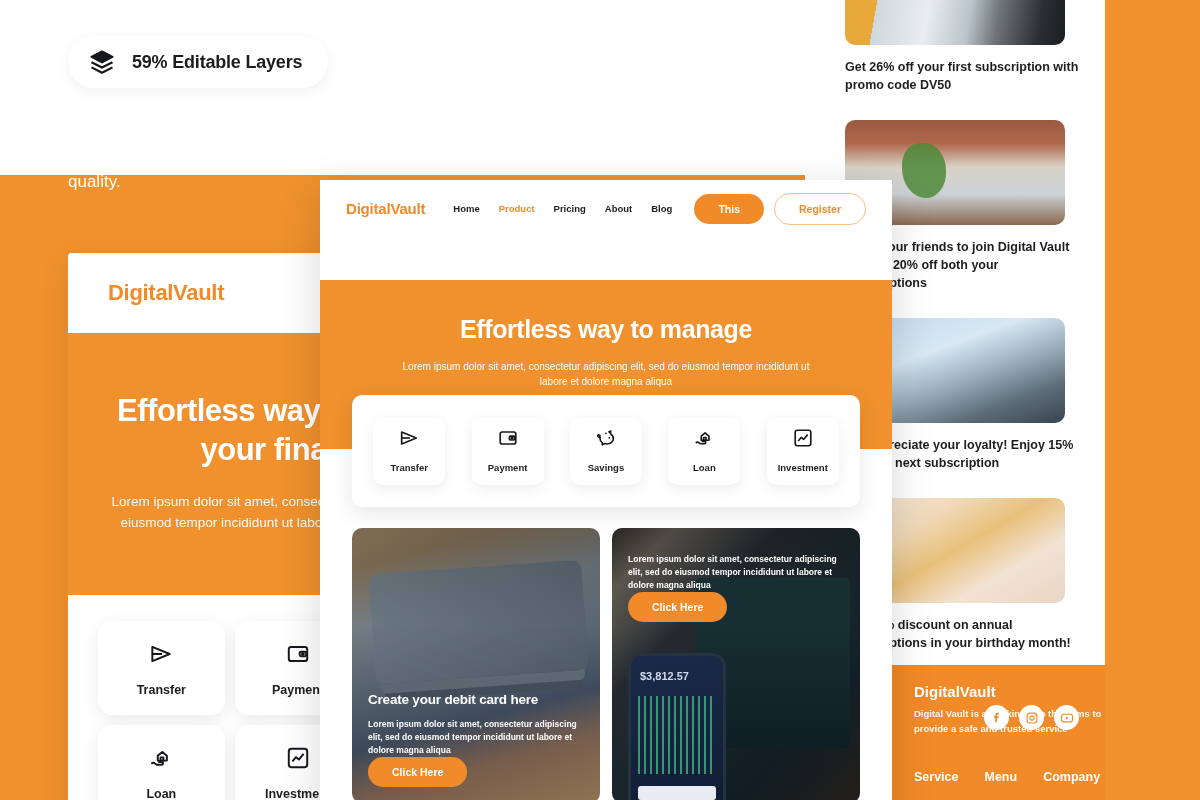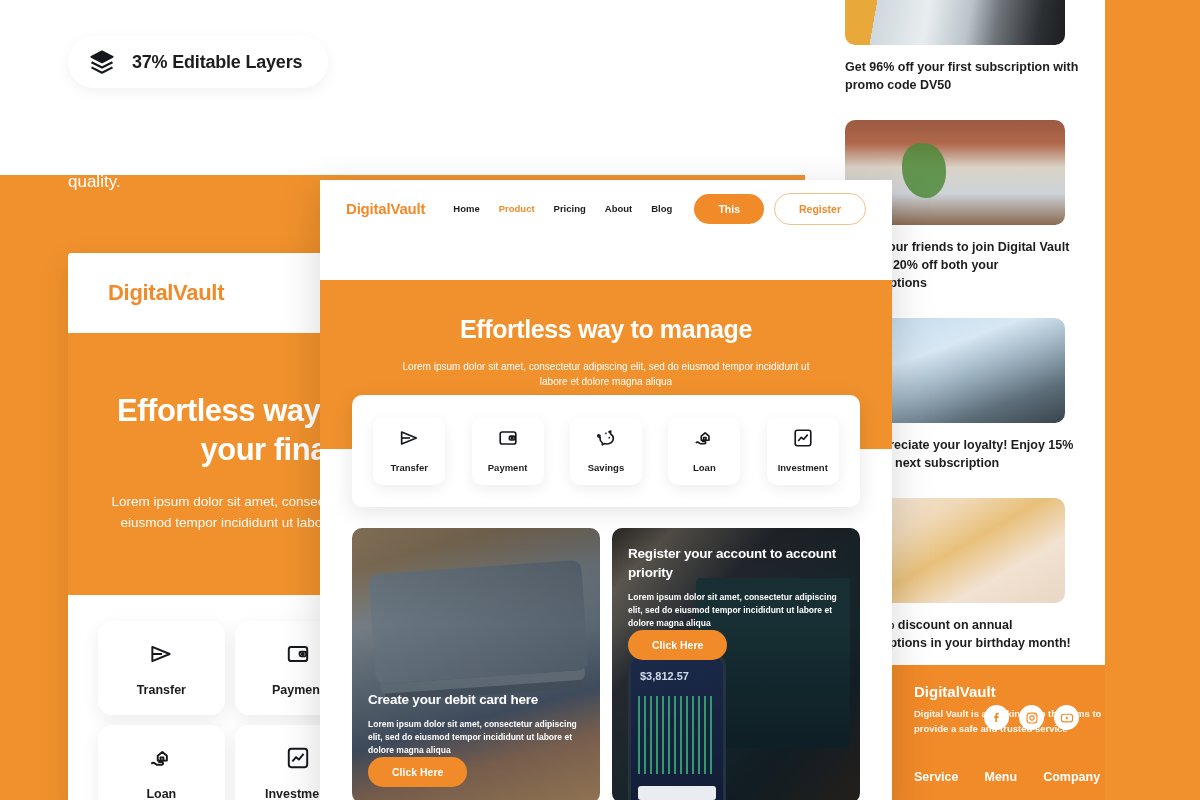--- a/index.html
+++ b/index.html
@@ -140,31 +140,31 @@
 <div class="white-block-right"></div>
 
 <div class="badge">
   <span class="badge-icon">
     <svg viewBox="0 0 24 24" width="28" height="28" fill="none" stroke="#16181c" stroke-width="1.9" stroke-linejoin="round">
       <path d="M12 3 3 7.6l9 4.6 9-4.6L12 3Z" fill="#16181c"></path>
       <path d="m3 12.2 9 4.6 9-4.6"></path>
       <path d="m3 16.6 9 4.6 9-4.6"></path>
     </svg>
   </span>
-  <span class="badge-label">37% Editable Layers</span>
+  <span class="badge-label">59% Editable Layers</span>
 </div>
 
 <div class="blurb">This design has layers that are fully editable, allowing you to change or modify each graphic element to suit your needs without losing its visual quality.</div>
 
 <div class="promo-col">
   <div class="promo-item">
     <div class="promo-img">
         <div class="img-desk"></div>
       </div>
-    <div class="promo-text">Get 96% off your first subscription with promo code DV50</div>
+    <div class="promo-text">Get 26% off your first subscription with promo code DV50</div>
   </div>
   <div class="promo-item">
     <div class="promo-img">
         <div class="img-highfive"></div>
       </div>
     <div class="promo-text">Invite your friends to join Digital Vault and get 20% off both your subscriptions</div>
   </div>
   <div class="promo-item">
     <div class="promo-img">
         <div class="img-city"></div>
@@ -348,20 +348,19 @@
     <div class="mm-card">
       <div class="mm-card-bg bg-stocks"></div>
       <div class="mm-card-overlay"></div>
       <div class="phone">
         <div class="ph-amt">$3,812.57</div>
         <div class="ph-chart"></div>
         <div class="ph-bar"></div>
 
       </div>
       <div class="mm-card-inner top">
-        <h3>Register your account to account priority</h3>
         <p>Lorem ipsum dolor sit amet, consectetur adipiscing elit, sed do eiusmod tempor incididunt ut labore et dolore magna aliqua</p>
         <button class="btn-click">Click Here</button>
       </div>
     </div>
 
   </div>
 </div>
 
 </body></html>

